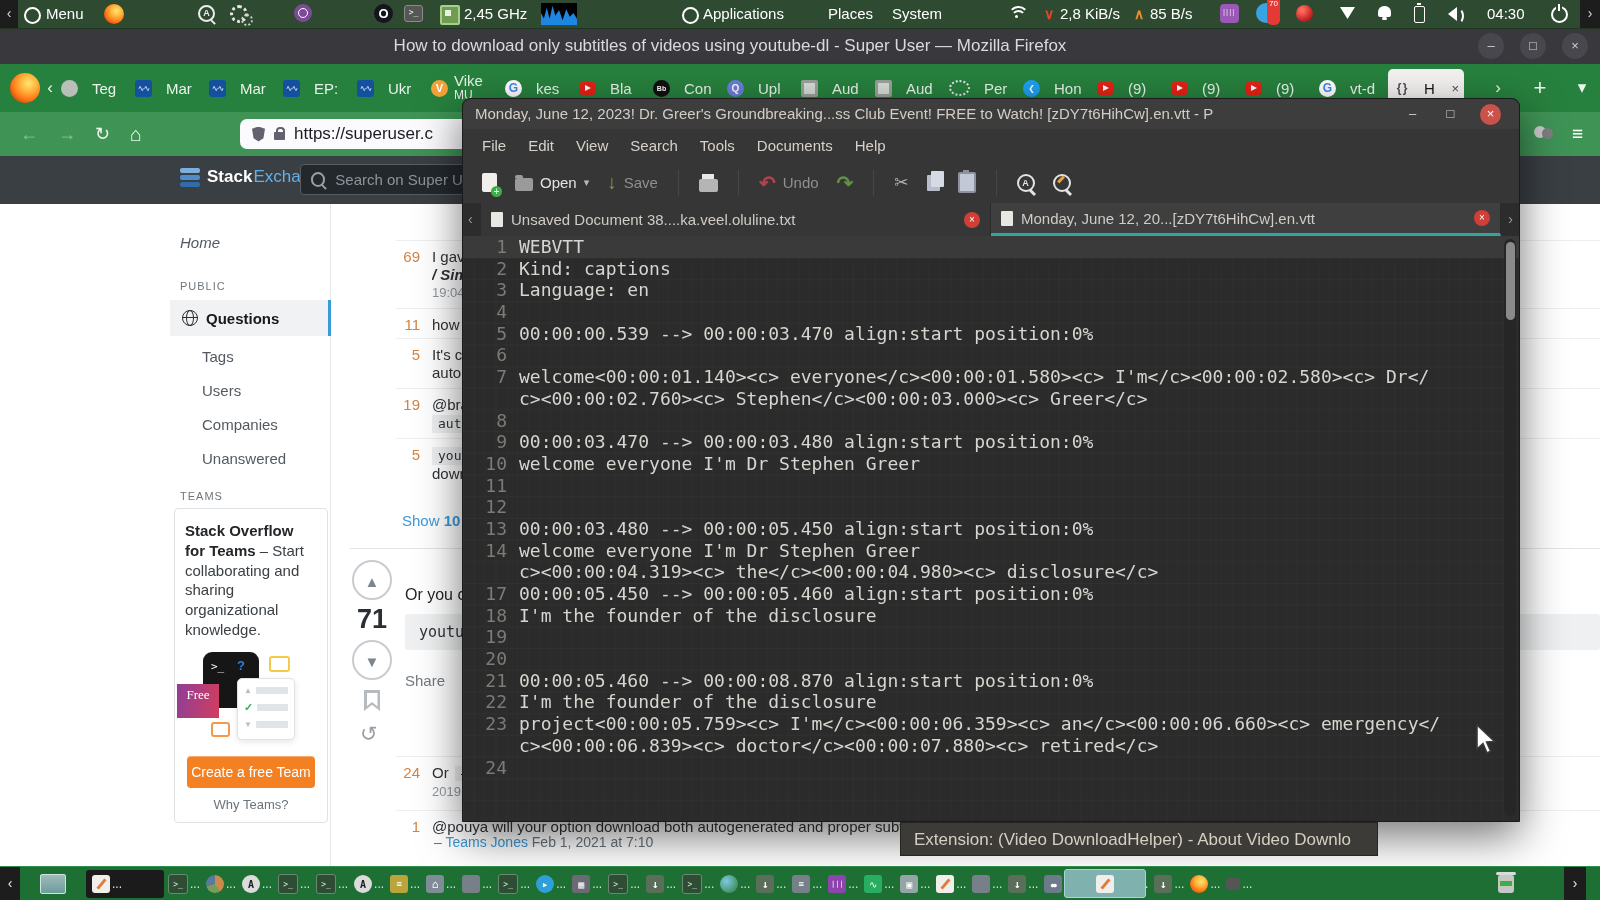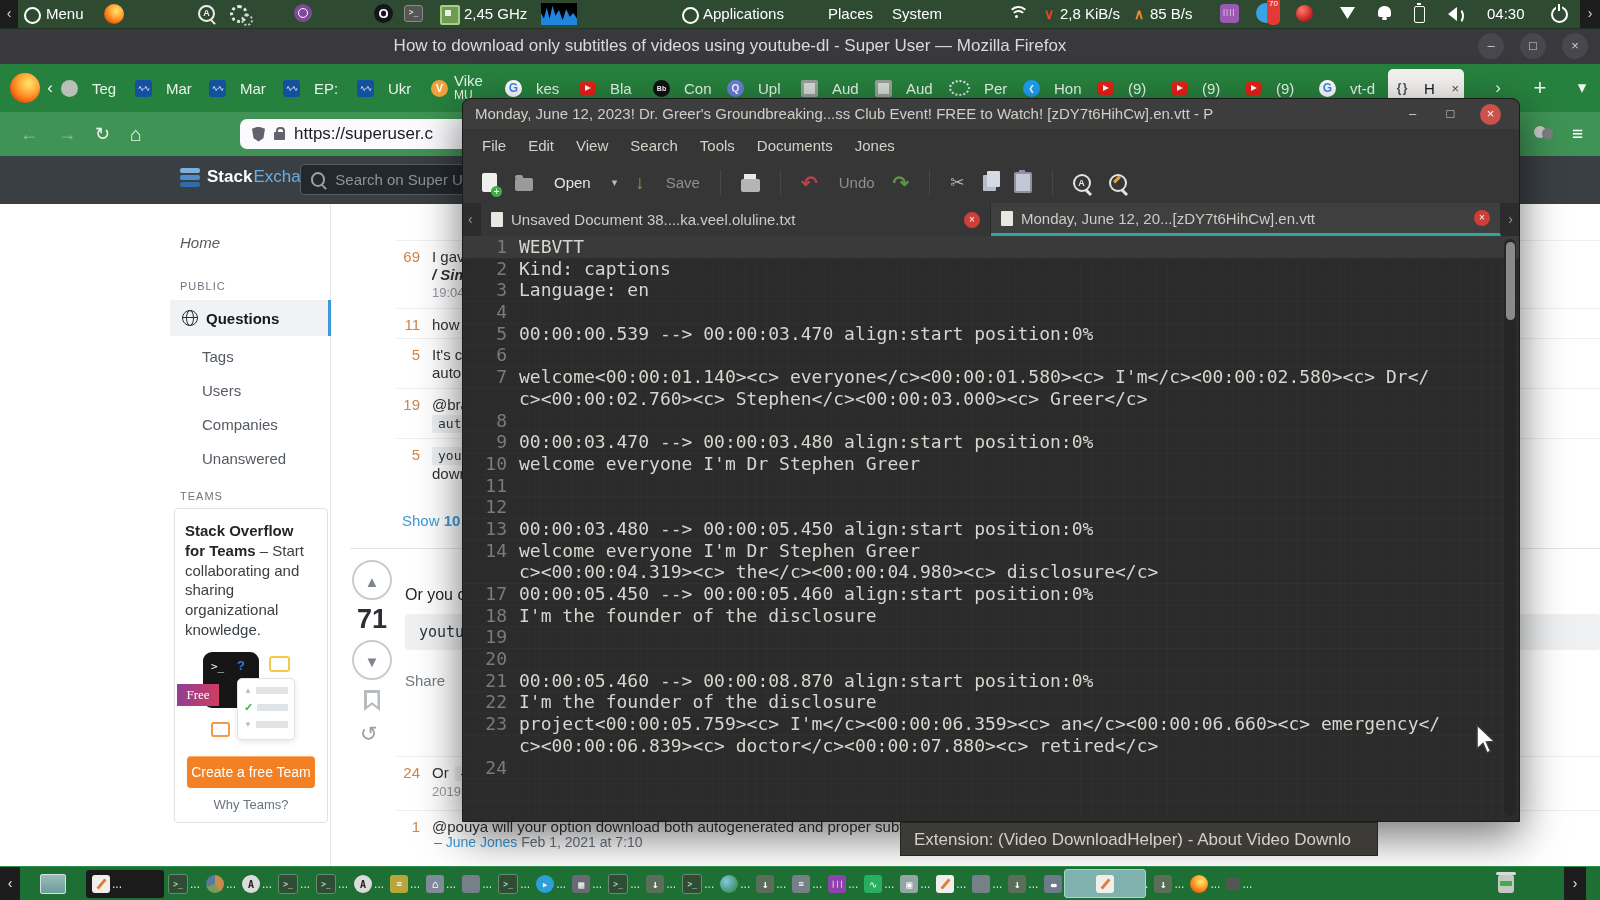--- a/index.html
+++ b/index.html
@@ -138,21 +138,21 @@
   .illu-term{position:absolute;left:28px;top:4px;width:56px;height:56px;background:#161616;border-radius:9px;}
   .illu-term .tg{position:absolute;left:8px;top:8px;color:#fff;font-family:"DejaVu Sans Mono",monospace;font-size:11px;}
   .illu-term .tq{position:absolute;left:34px;top:6px;color:#2f7de1;font-weight:bold;font-size:13px;}
   .illu-bubY{position:absolute;left:94px;top:8px;width:17px;height:12px;border:2px solid #f7c948;border-radius:3px;}
   .illu-card{position:absolute;left:62px;top:30px;width:58px;height:62px;background:#fff;border:1px solid #e0e3e6;
     border-radius:5px;box-shadow:0 2px 6px rgba(0,0,0,.10);padding:7px 6px;box-sizing:border-box;}
   .illu-card .r{display:flex;align-items:center;gap:4px;margin-bottom:6px;}
   .illu-card .bar{height:7px;background:#e1e4e7;border-radius:1px;flex:1;}
   .illu-card .tri{color:#b8bdc2;font-size:8px;}
   .illu-card .chk{color:#3cb05c;font-size:11px;font-weight:bold;}
-  .illu-free{position:absolute;left:2px;top:36px;width:42px;height:22px;background:linear-gradient(100deg,#8f3e97,#d23d5e);
+  .illu-free{position:absolute;left:2px;top:36px;width:42px;height:34px;background:linear-gradient(100deg,#8f3e97,#d23d5e);
     color:#fff;font-family:"Liberation Serif",serif;font-size:13px;text-align:center;line-height:22px;}
   .illu-bubO{position:absolute;left:36px;top:74px;width:15px;height:11px;border:2px solid #f2994a;border-radius:3px;}
   #teams-btn{margin:6px 12px 0 12px;height:32px;background:#f48024;border-radius:4px;color:#fff;font-size:14px;
     display:flex;align-items:center;justify-content:center;box-shadow:inset 0 1px 0 rgba(255,255,255,.35);}
   #teams-why{margin-top:9px;text-align:center;font-size:13px;color:#6a737c;}
   
   #cm-list{position:absolute;left:396px;top:0;right:0;}
   .cm{position:absolute;left:0;right:0;border-top:1px solid #edeff0;display:flex;padding-top:7px;}
   .cmscore{width:24px;text-align:right;color:#d28445;font-size:15px;flex:0 0 24px;}
   .cmbody{margin-left:12px;overflow:hidden;flex:1;}
@@ -187,21 +187,21 @@
   #ed-titlebar{position:absolute;left:0;top:0;right:0;height:30px;background:#3d3d3d;border-radius:8px 8px 0 0;
     border-bottom:1px solid #2c2c2c;}
   #ed-title{position:absolute;left:12px;top:0;right:130px;line-height:30px;color:#d2cdc7;font-size:15px;white-space:nowrap;overflow:hidden;}
   .edwc{position:absolute;top:5px;width:21px;height:21px;text-align:center;line-height:20px;color:#d8d4ce;font-size:13px;}
   .edwc.close{background:#c9524a;border-radius:50%;color:#fff;}
   #ed-menubar{position:absolute;left:0;top:30px;right:0;height:33px;background:#363636;display:flex;align-items:center;padding-left:8px;}
   .edmenu{padding:0 11px;color:#d6d1cb;font-size:15px;line-height:33px;}
   #ed-toolbar{position:absolute;left:0;top:63px;right:0;height:41px;background:#363636;border-bottom:1px solid #2a2a2a;
     display:flex;align-items:center;padding-left:12px;gap:4px;}
   .tsep{width:1px;height:26px;background:#474747;margin:0 9px;}
-  .tbtn2{display:flex;align-items:center;gap:21px;padding:0 7px;height:32px;}
+  .tbtn2{display:flex;align-items:center;gap:7px;padding:0 7px;height:32px;}
   .tlabel{color:#e3e3e3;font-size:15px;}
   .tlabel.dis{color:#8f8f8f;}
   .i-new{position:relative;width:15px;height:19px;background:#f0efec;border-radius:2px;}
   .i-new::after{content:'+';position:absolute;right:-5px;bottom:-5px;width:11px;height:11px;background:#3fae49;border-radius:50%;
     color:#fff;font-size:10px;line-height:11px;text-align:center;}
   .i-folder{position:relative;width:18px;height:13px;background:#9a9a9a;border-radius:2px;margin-top:3px;}
   .i-folder::before{content:'';position:absolute;left:0;top:-3px;width:8px;height:3px;background:#9a9a9a;border-radius:2px 2px 0 0;}
   .i-save{color:#7aa341;font-size:19px;font-weight:bold;line-height:19px;}
   .i-print{position:relative;width:19px;height:13px;background:#b5b5b5;border-radius:2px;margin-top:5px;}
   .i-print::before{content:'';position:absolute;left:3px;top:-5px;width:12px;height:5px;background:#e8e8e8;}
@@ -565,40 +565,40 @@
         </div>
       </div>
       <div class="bcm" style="top:606px">
         <span class="cmscore">1</span>
         <div class="cmbody">
             <div class="cmln">@pouya will your option download both autogenerated and proper subtitles of eng</div>
           </div>
       </div>
       <div id="bcm2-meta">
         <span>–</span>
-        <span class="lnk">June Jones</span><span> Feb 1, 2021 at 7:10</span>
+        <span class="lnk">Teams Jones</span><span> Feb 1, 2021 at 7:10</span>
       </div>
     </div>
   </div>
 
   <div id="editor">
     <div id="ed-titlebar">
       <div id="ed-title">Monday, June 12, 2023! Dr. Greer's Groundbreaking...ss Club Event! FREE to Watch! [zDY7t6HihCw].en.vtt - P</div>
       <div class="edwc" style="right:96px">–</div>
       <div class="edwc" style="right:58px">□</div>
       <div class="edwc close" style="right:18px">×</div>
     </div>
     <div id="ed-menubar">
         <span class="edmenu">File</span>
         <span class="edmenu">Edit</span>
         <span class="edmenu">View</span>
         <span class="edmenu">Search</span>
         <span class="edmenu">Tools</span>
         <span class="edmenu">Documents</span>
-        <span class="edmenu">Jones</span>
+        <span class="edmenu">Help</span>
       </div>
     <div id="ed-toolbar">
       <div class="tbtn2">
           <span class="i-new"></span>
         </div>
       <div class="tbtn2">
         <span class="i-folder"></span>
         <span class="tlabel">Open</span>
         <span style="color:#b9b9b9;font-size:11px">▾</span>
       </div>

